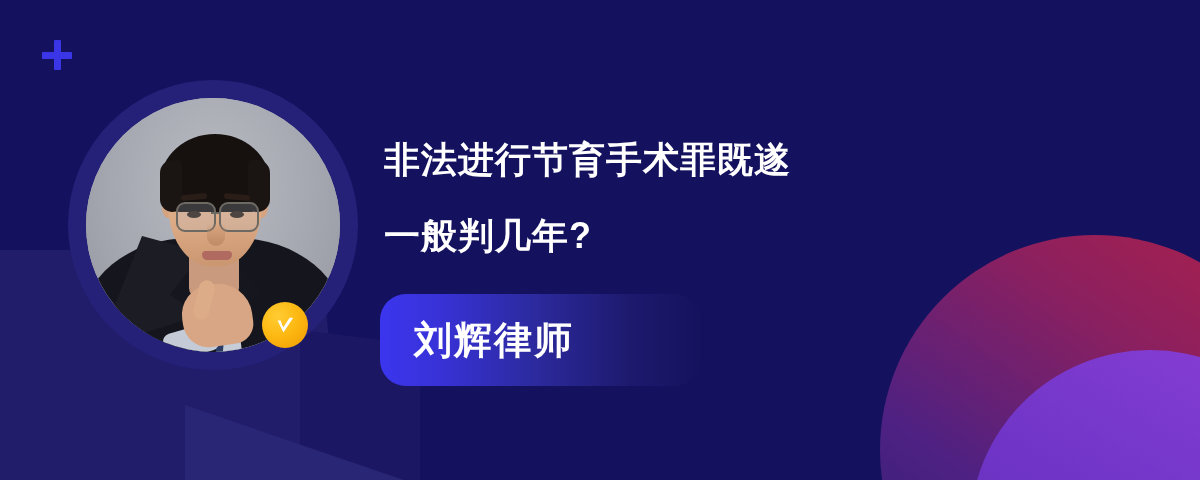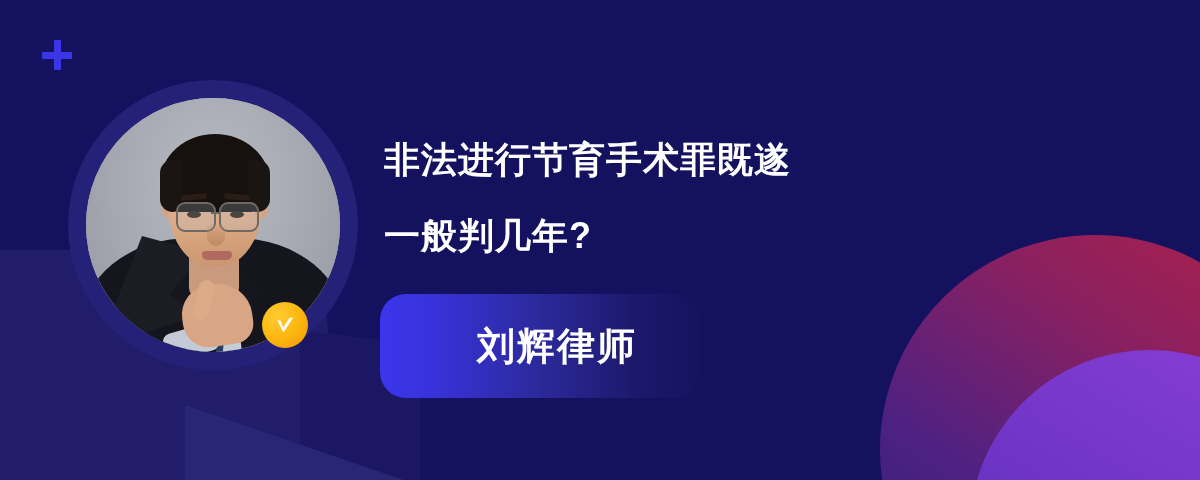--- a/index.html
+++ b/index.html
@@ -264,26 +264,25 @@
     font-weight: bold;
     letter-spacing: 1px;
     white-space: pre-line;
   }
 
   .name-badge {
     position: absolute;
     left: 380px;
     top: 294px;
     width: 320px;
-    height: 104px;
+    height: 92px;
     border-radius: 26px;
     background: linear-gradient(90deg, #3b35ee 0%, #3832d8 18%, #2c2a9e 48%, #1d1a6e 78%, #15125e 100%);
     display: flex;
     align-items: center;
-    justify-content: center;
   }
   .name-badge .name-text {
     color: #ffffff;
     font-size: 38px;
     font-weight: bold;
     letter-spacing: 2px;
     margin-left: 34px;
   }
 </style>
 </head>

